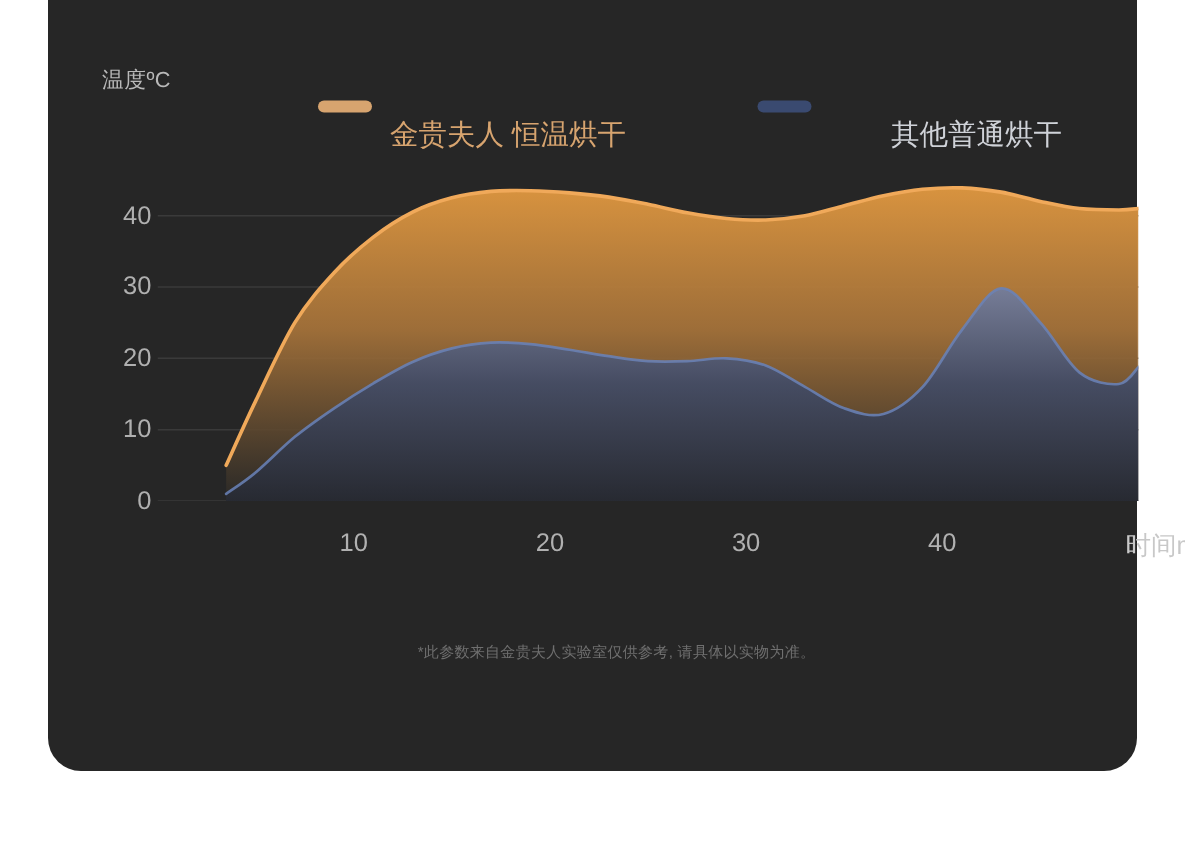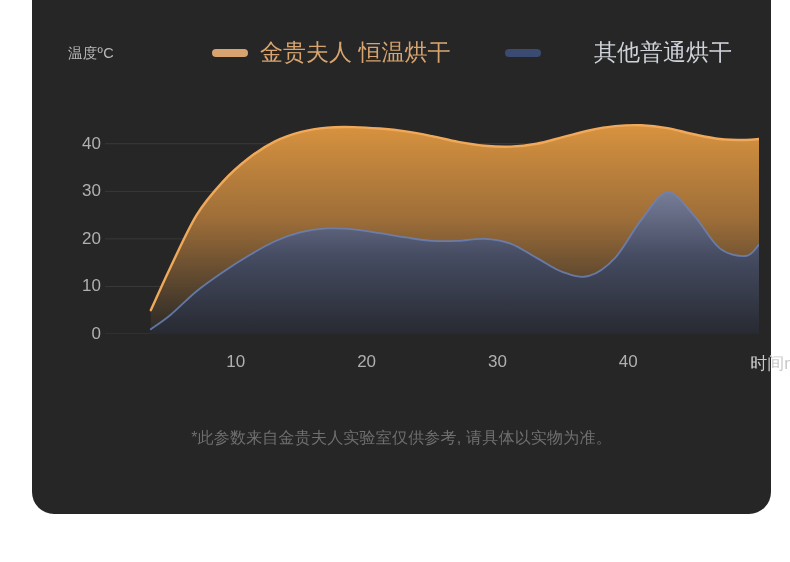--- a/index.html
+++ b/index.html
@@ -15,21 +15,20 @@
   }
   #card {
     position: absolute;
     left: 32px;
     top: 0px;
     width: 726px;
     height: 514px;
     background: #262626;
     border-bottom-left-radius: 22px;
     border-bottom-right-radius: 22px;
-    padding-left: 13px;
   }
   
   #header {
     position: absolute;
     left: 0;
     top: 36px;
     width: 100%;
     height: 38px;
   }
   #axis-unit-label {
@@ -51,22 +50,23 @@
   #legend-entry-0 { left: 180px; }
   #legend-entry-1 { left: 473px; gap: 41px; }
   .legend-swatch {
     width: 36px;
     height: 8px;
     border-radius: 4px;
     margin-right: 12px;
     flex: none;
   }
   .legend-label {
-    font-size: 23px;
+    font-size: 19px;
     line-height: 1;
+    margin-top: 40px;
   }
   #legend-label-0 { color: #d7a46f; }
   #legend-label-1 { color: #cfd2d8; }
 
   
   #plot {
     position: absolute;
     left: 73px;
     top: 120px;
     width: 654px;
@@ -107,25 +107,25 @@
     top: 0;
     font-size: 17px;
     color: #b0b0b0;
     transform: translateX(-50%);
     white-space: nowrap;
   }
   .xtick.unit { color: #c8c8c8; }
   
   #footnote {
     position: absolute;
-    left: 0;
+    left: 16px;
     top: 428px;
     width: 100%;
     text-align: center;
-    font-size: 16px;
+    font-size: 10px;
     color: #6f6f6f;
     letter-spacing: 0.2px;
   }
 </style>
 </head>
 <body style="background: rgb(255, 255, 255);">
 
 <div id="card" style="background: rgb(38, 38, 38);">
 
   <div id="header">

